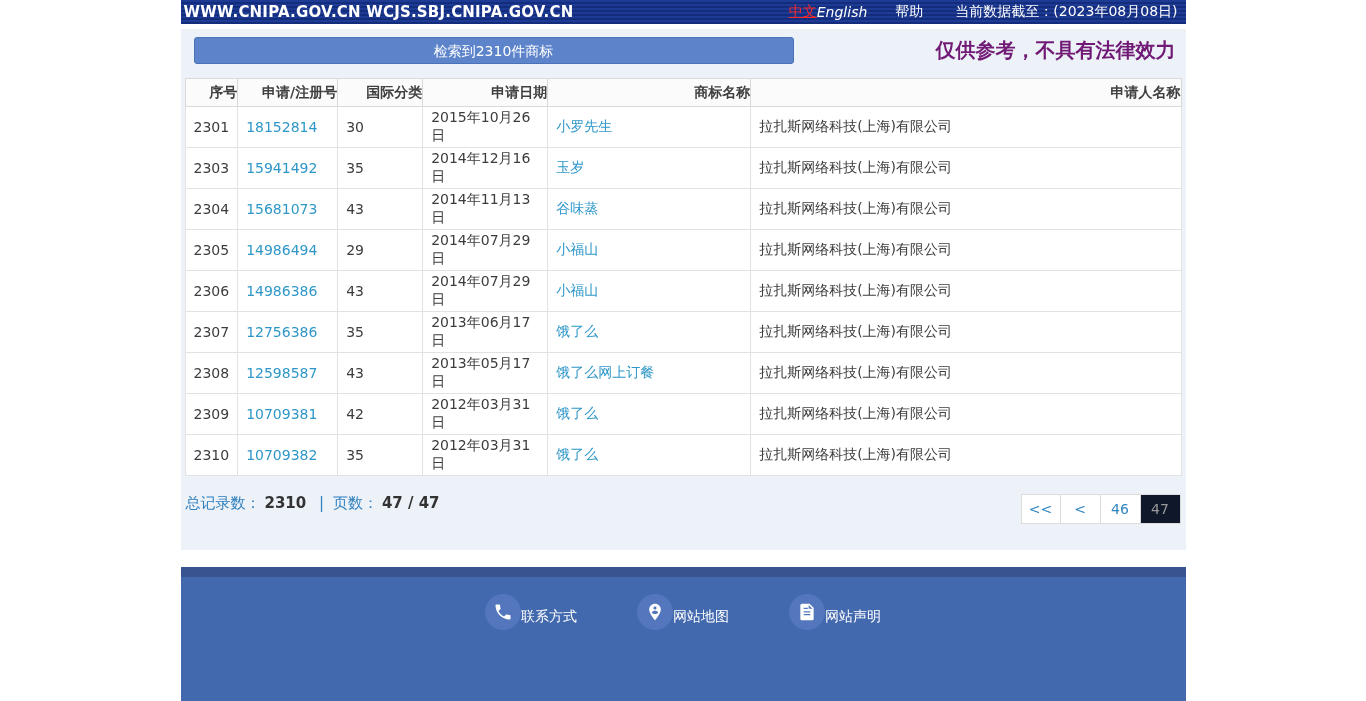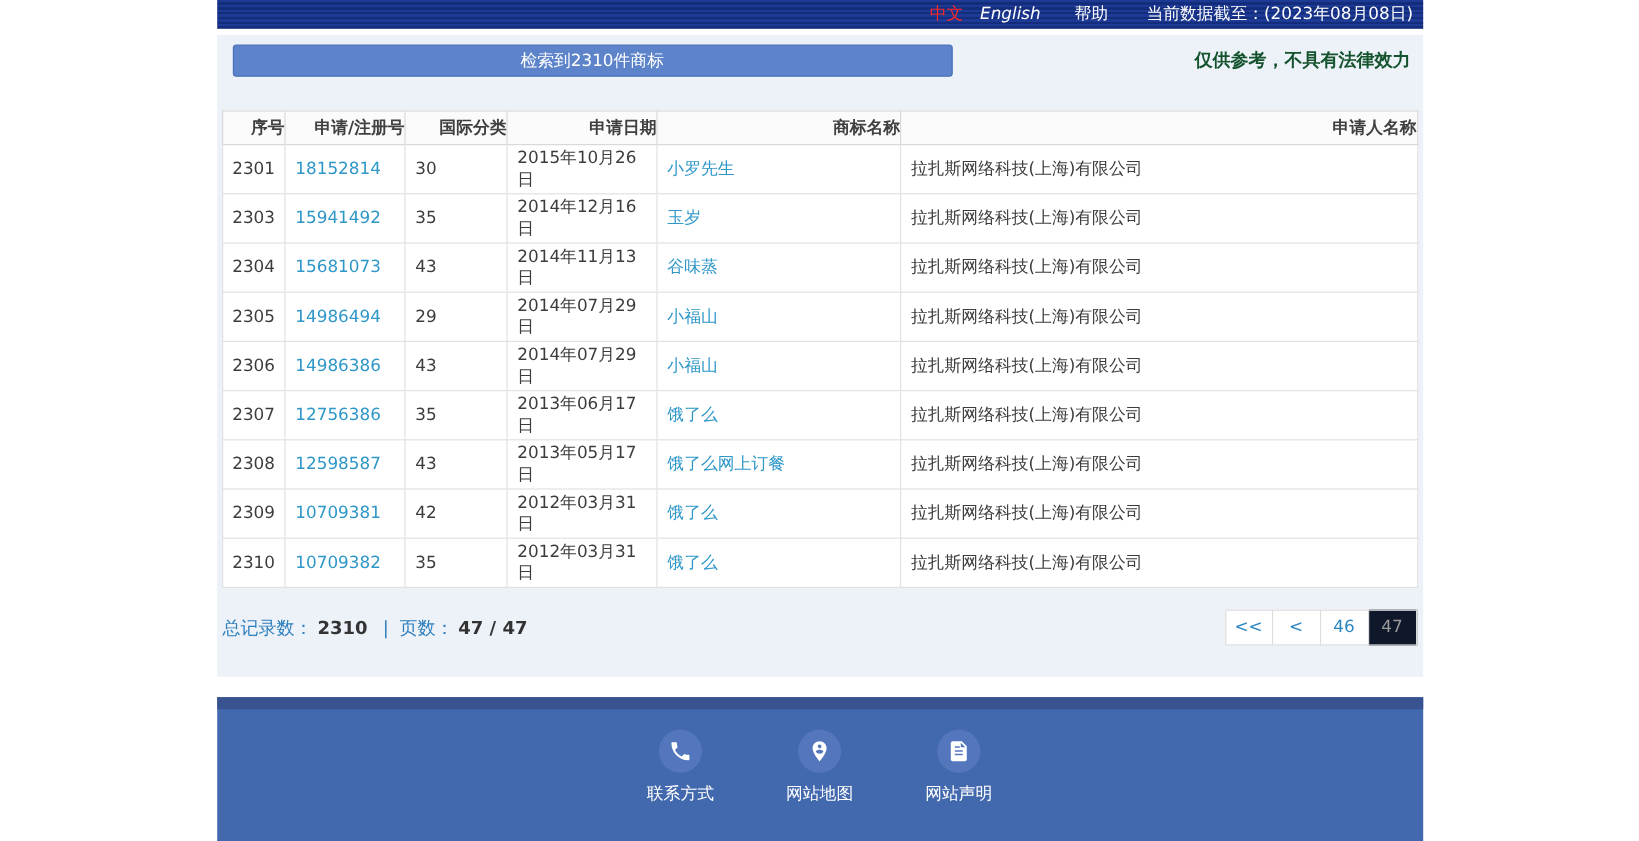--- a/index.html
+++ b/index.html
@@ -7,67 +7,68 @@
     font-family:"DejaVu Sans","Liberation Sans",sans-serif; }
   .page { width:1005px; margin:0 auto; }
 
   
   .topbar { height:24px; display:flex; align-items:center; padding:0 8px 0 3px;
     background:repeating-linear-gradient(0deg,#142c7c 0 2px,#1d3a95 2px 4px);
     color:#fff; }
   .topbar-urls { font-weight:bold; font-size:15px; letter-spacing:0.2px; }
   .topbar-right { margin-left:auto; display:flex; align-items:center; gap:0; font-size:14px; }
   .topbar-right a { text-decoration:none; color:#fff; cursor:pointer; }
-  .topbar-right .lang-zh { color:#ff2a2a; margin-right:14px; }
+  .topbar-right .lang-zh { color:#ff2a2a; text-decoration:underline; }
   .topbar-right .lang-en { margin-right:28px;font-style:italic; }
   .topbar-right .help { margin-right:32px; }
   .topbar-right .cutoff { color:#fff; }
 
   
   .content { background:#edf2f8; margin-top:5px; padding:8px 2px 26px; }
-  .result-row { display:flex; align-items:center; margin-bottom:28px; }
+  .result-row { display:flex; align-items:center; margin-bottom:14px; }
   .count-button { margin-left:11px; width:600px; height:27px; line-height:27px;
     text-align:center; background:#5d84ca; border:1px solid #4a72b8; border-radius:3px;
     color:#fff; font-size:14px; cursor:pointer; }
-  .disclaimer { margin-left:auto; margin-right:8px; color:#14532d; font-weight:bold; font-size:15px; }
+  .disclaimer { margin-left:auto; margin-right:8px; color:#701a75; font-weight:bold; font-size:20px; }
 
   table { width:calc(100% - 4px); margin:0 2px; border-collapse:collapse; background:#fff;
     border:1px solid #c3c3c3; font-size:14px; }
   th { height:28px; font-weight:bold; color:#404040; text-align:right;
     background:#fbfbfb; border:1px solid #d9d9d9; font-size:14px; }
   td { height:28px; padding:2px 8px; color:#3c3c3c; border:1px solid #e2e2e2; text-align:left; }
   a.lnk { color:#2e97c8; text-decoration:none; cursor:pointer;text-align:center; }
 
-  .pagination-row { display:flex; align-items:center; margin-top:18px; padding:0 3px; }
+  .pagination-row { display:flex; margin-top:18px; padding:0 3px; }
   .totals { font-size:15px; color:#2e7fbe; }
   .totals b { color:#333; font-weight:bold; margin:0 4px; }
   .totals .sep { margin:0 4px; }
   .pager { margin-left:auto; display:flex; }
   .pager a { display:block; width:40px; height:30px; line-height:28px; text-align:center;
     background:#fff; border:1px solid #dcdcdc; border-left:none; color:#2e86c1;
     font-size:14px; text-decoration:none; cursor:pointer; }
   .pager a:first-child { border-left:1px solid #dcdcdc; }
   .pager a.current { background:#0f172a; color:#999; cursor:default; }
 
   
   .footer { margin-top:17px; background:#4268ae; height:218px; position:relative; }
   .footer-strip { height:10px; background:#38538f; }
   .footer-links { display:flex; justify-content:center; gap:60px; padding-top:17px; }
-  .flink { display:flex; flex-direction:column; align-items:center; cursor:pointer; }
+  .flink { display:flex; flex-direction:row; align-items:center; cursor:pointer; }
   .fcircle { width:36px; height:36px; border-radius:50%; background:#5476bd;
     display:flex; align-items:center; justify-content:center; }
   .fcircle svg { width:20px; height:20px; fill:#fff; }
   .flabel { margin-top:9px; color:#fff; font-size:14px; }
 </style>
 </head>
 <body>
 
 <div class="page">
 
   <div class="topbar">
+    <span class="topbar-urls">WWW.CNIPA.GOV.CN WCJS.SBJ.CNIPA.GOV.CN</span>
     <div class="topbar-right">
       <a class="lang-zh">中文</a>
       <a class="lang-en">English</a>
       <a class="help">帮助</a>
       <span class="cutoff">当前数据截至：(2023年08月08日)</span>
     </div>
   </div>
 
   <div class="content">
     <div class="result-row">

